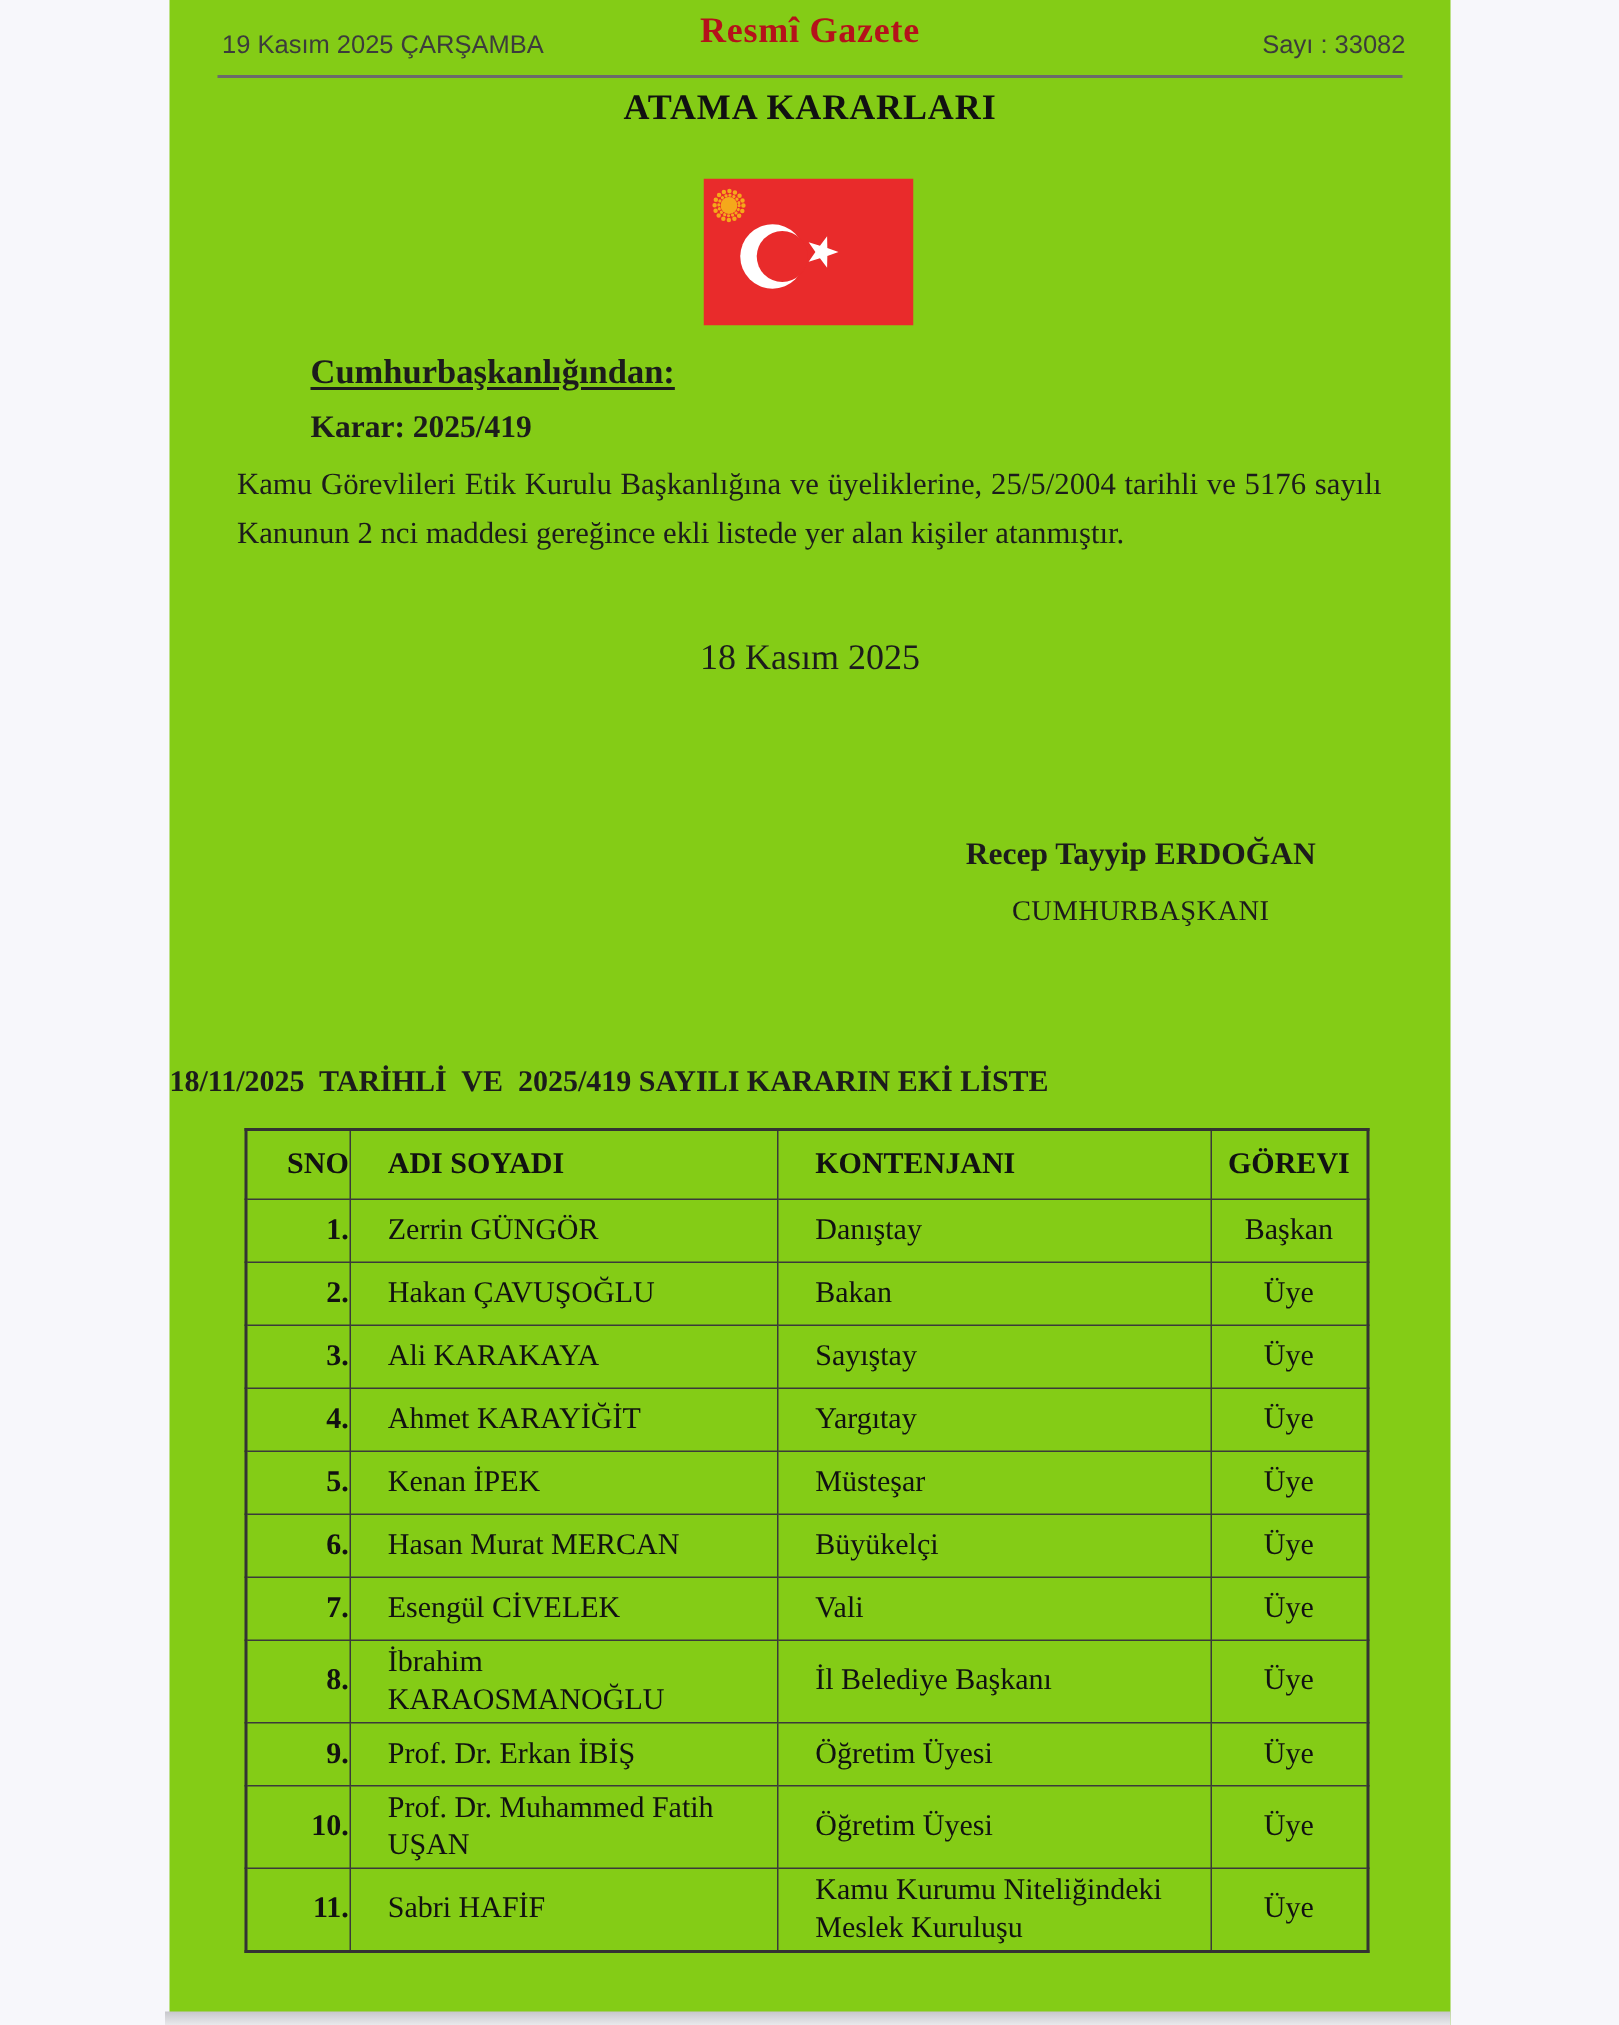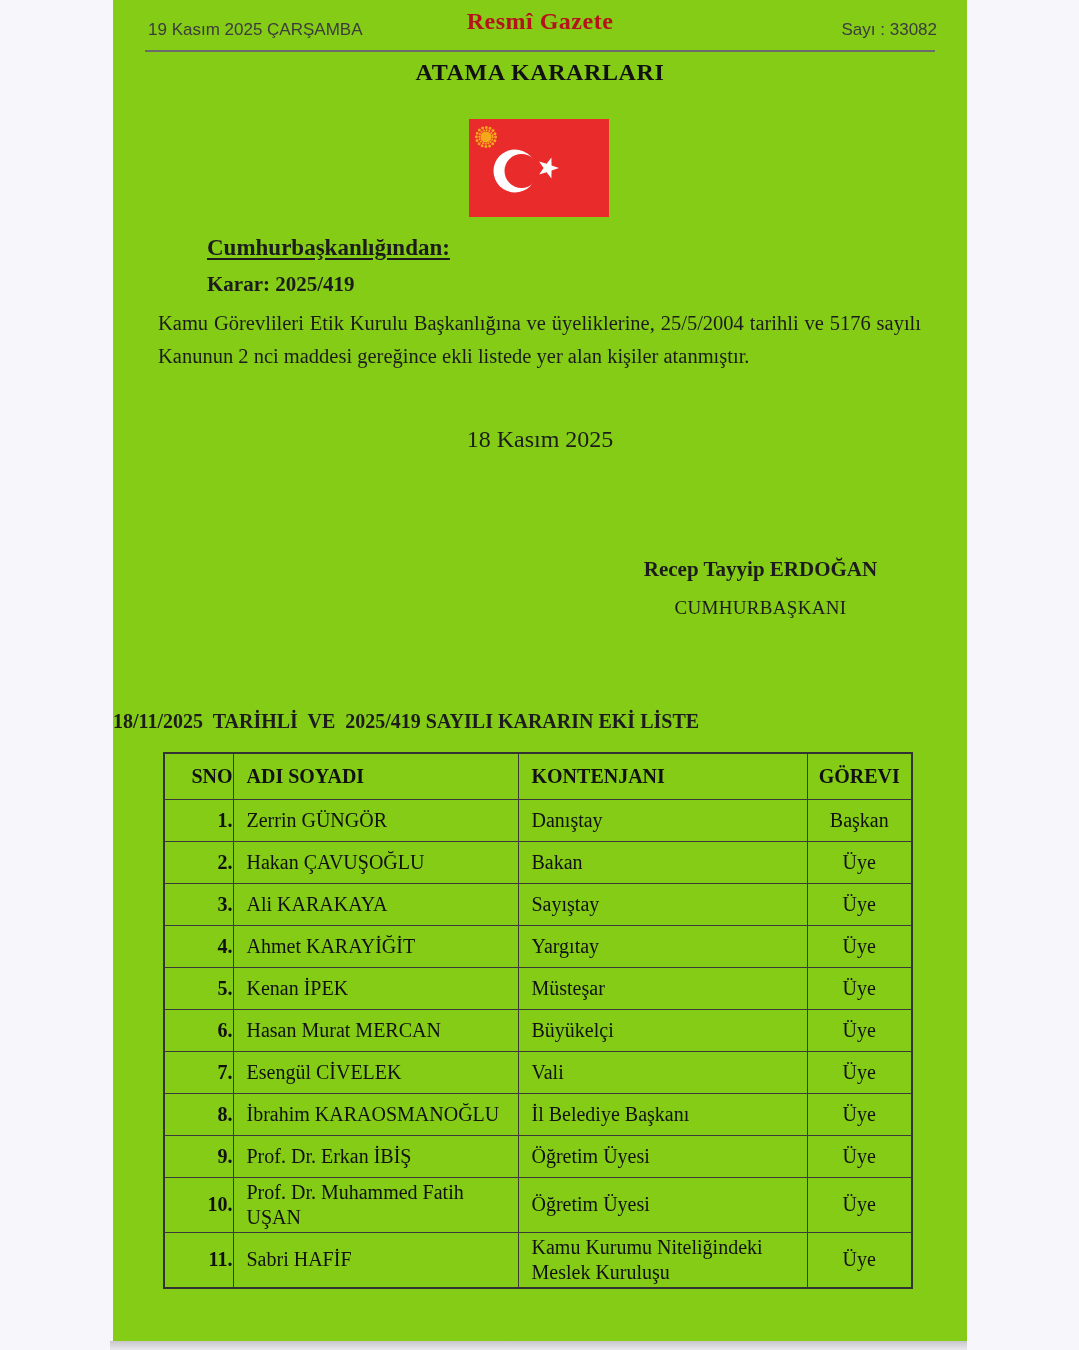--- a/index.html
+++ b/index.html
@@ -100,21 +100,21 @@
     table-layout: fixed;
     font-size: 20px; color: #111;
   }
   table.appointments th, table.appointments td {
     border: 1.6px solid #3a3a3a;
     vertical-align: middle;
   }
   table.appointments { border: 2px solid #333; }
   th.h-sno, td.c-sno { text-align: right; font-weight: bold; }
   th.h-name, td.c-name, th.h-quota, td.c-quota {
-    text-align: left; padding-left: 13px; padding-right: 8px;
+    text-align: left; padding-left: 25px; padding-right: 8px;
   }
   th.h-name, th.h-quota { font-weight: bold; }
   th.h-duty, td.c-duty { text-align: center; }
   table.appointments th { height: 46px; }
   table.appointments td { height: 42px; line-height: 1.25; padding-top: 2px; padding-bottom: 2px; }
 </style>
 </head>
 <body>
 
 <div class="page">

